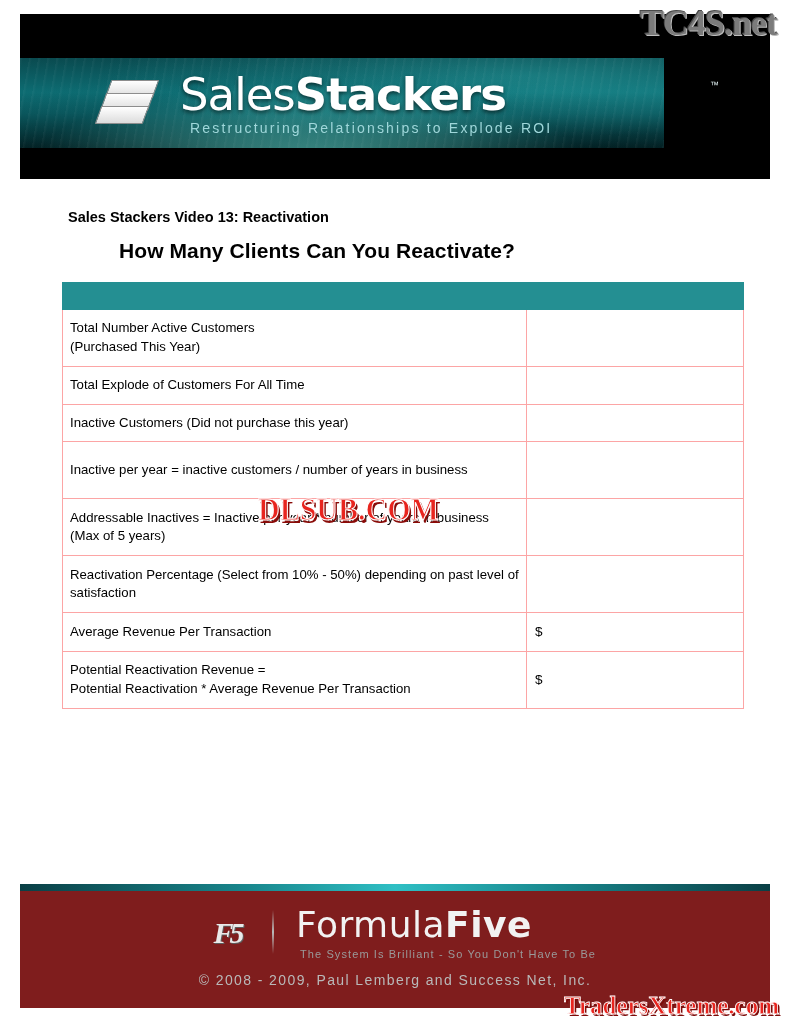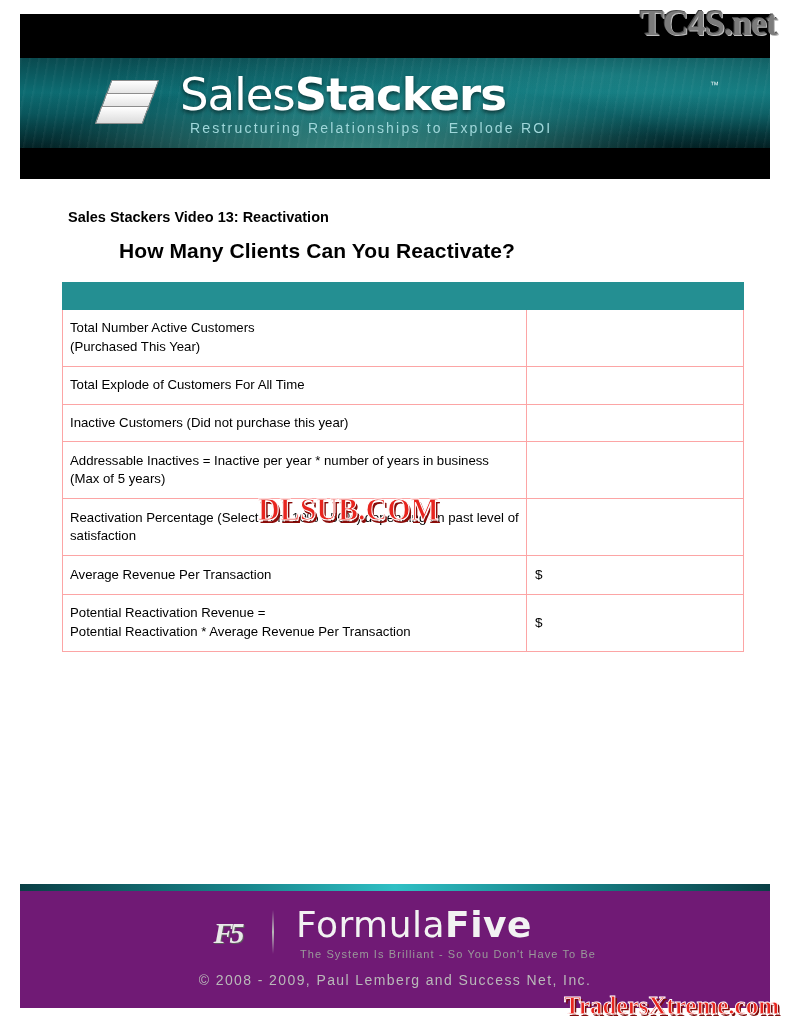--- a/index.html
+++ b/index.html
@@ -62,21 +62,21 @@
     top: 14px;
     width: 750px;
     height: 165px;
     background: #000000;
     overflow: hidden;
   }
   .banner-inner {
     position: absolute;
     left: 0;
     top: 44px;
-    width: 750px;
+    width: 644px;
     height: 90px;
     background:
       radial-gradient(ellipse at 45% 120%, rgba(120,255,240,0.55) 0%, rgba(10,80,85,0.05) 55%, rgba(0,0,0,0) 75%),
       radial-gradient(ellipse at 78% 20%, rgba(60,200,200,0.30) 0%, rgba(0,0,0,0) 60%),
       linear-gradient(180deg, #0a4a4f 0%, #0d6c72 38%, #0a565c 62%, #031f22 100%);
     text-align: center;
   }
   .banner-streaks {
     position: absolute;
     inset: 0;
@@ -190,21 +190,21 @@
   }
   .r-tall td { height: 38px; }
 
   
   .footer {
     position: absolute;
     left: 20px;
     top: 884px;
     width: 750px;
     height: 124px;
-    background: #701a75;
+    background: #7f1d1d;
     overflow: hidden;
   }
   .footer-top-line {
     position: absolute;
     left: 0; top: 0;
     width: 750px; height: 7px;
     background: linear-gradient(90deg,#0a3f45 0%,#18868c 30%,#2fbfc4 50%,#18868c 72%,#0a3f45 100%);
   }
   .f5-logo {
     position: absolute;
@@ -307,20 +307,24 @@
       </tr>
       <tr>
         <td>Total Explode of Customers For All Time</td>
         <td class="val"></td>
       </tr>
       <tr>
         <td>Inactive Customers (Did not purchase this year)</td>
         <td class="val"></td>
       </tr>
       <tr class="r-tall">
+        <td>Inactive per year = inactive customers / number of years in business</td>
+        <td class="val"></td>
+      </tr>
+      <tr class="r-tall">
         <td>Addressable Inactives = Inactive per year * number of years in business (Max of 5 years)</td>
         <td class="val"></td>
       </tr>
       <tr class="r-tall">
         <td>Reactivation Percentage (Select from 10% - 50%) depending on past level of satisfaction</td>
         <td class="val"></td>
       </tr>
       <tr>
         <td>Average Revenue Per Transaction</td>
         <td class="val">$</td>

